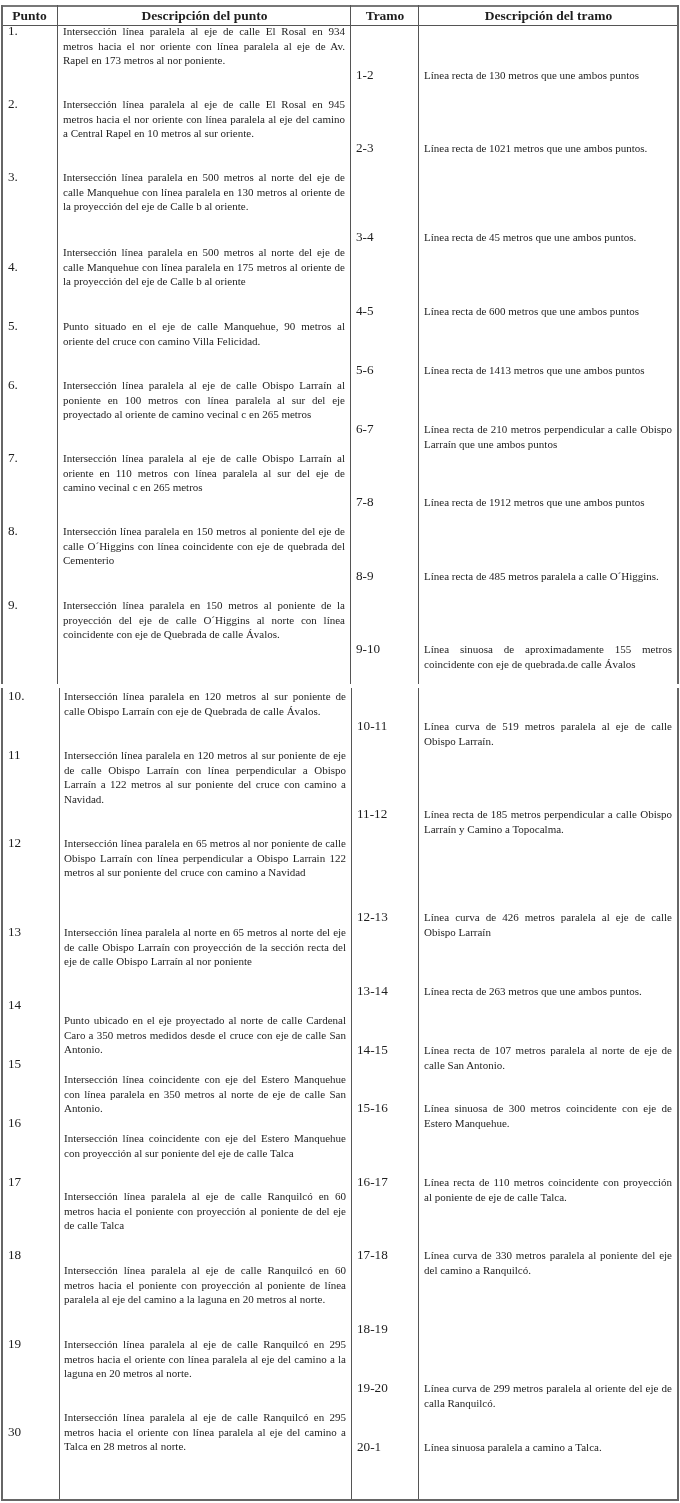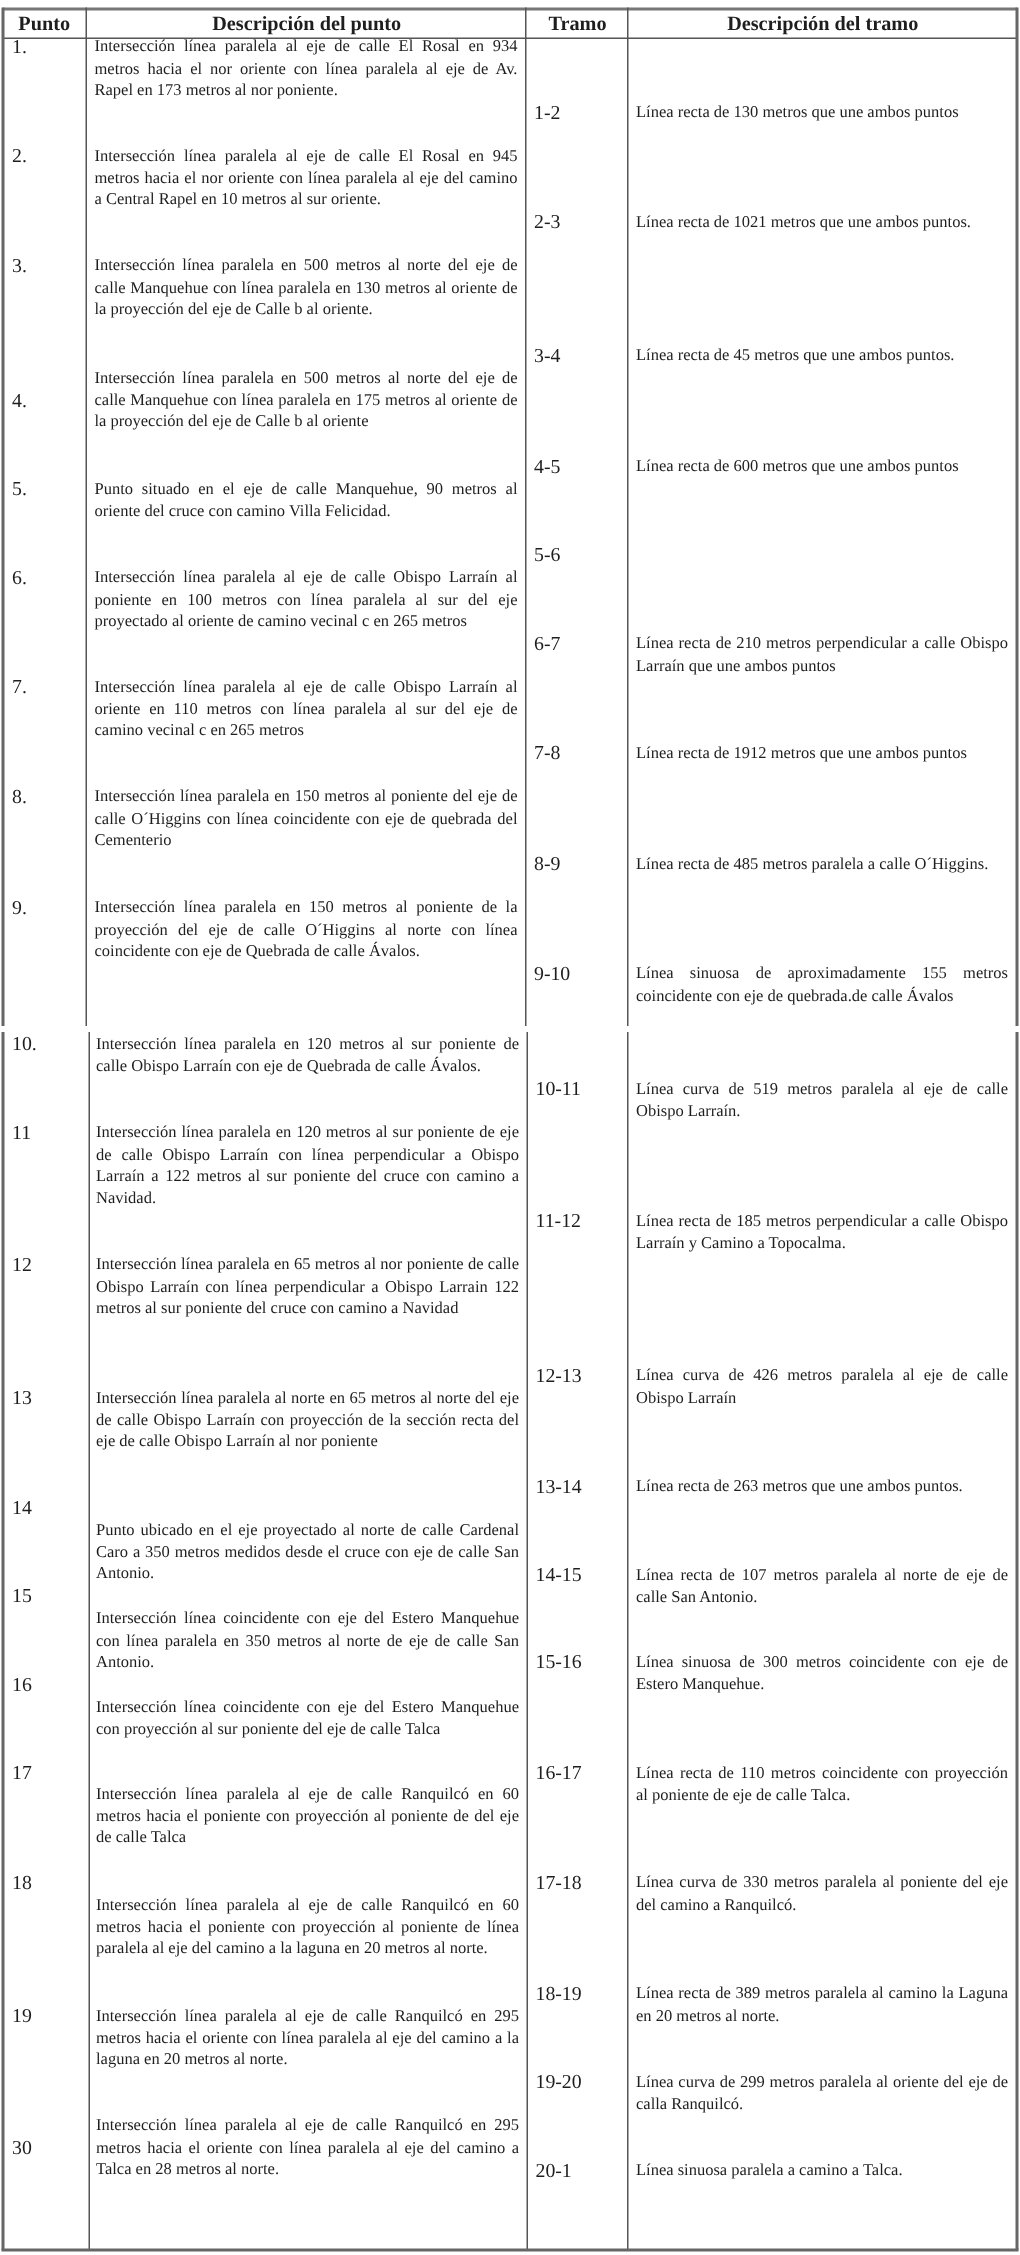--- a/index.html
+++ b/index.html
@@ -107,20 +107,21 @@
   <div class="num" style="left:356px;top:141px;">2-3</div>
   <div class="t" style="left:424px;top:141px;width:248px;">Línea recta de 1021 metros que une ambos puntos.</div>
 
   <div class="num" style="left:356px;top:230px;">3-4</div>
   <div class="t" style="left:424px;top:230px;width:248px;">Línea recta de 45 metros que une ambos puntos.</div>
 
   <div class="num" style="left:356px;top:304px;">4-5</div>
   <div class="t" style="left:424px;top:304px;width:248px;">Línea recta de 600 metros que une ambos puntos</div>
 
   <div class="num" style="left:356px;top:363px;">5-6</div>
+  <div class="t" style="left:424px;top:363px;width:248px;">Línea recta de 1413 metros que une ambos puntos</div>
 
   <div class="num" style="left:356px;top:422px;">6-7</div>
   <div class="t" style="left:424px;top:422px;width:248px;">Línea recta de 210 metros perpendicular a calle Obispo Larraín que une ambos puntos</div>
 
   <div class="num" style="left:356px;top:495px;">7-8</div>
   <div class="t" style="left:424px;top:495px;width:248px;">Línea recta de 1912 metros que une ambos puntos</div>
 
   <div class="num" style="left:356px;top:569px;">8-9</div>
   <div class="t" style="left:424px;top:569px;width:248px;">Línea recta de 485 metros paralela a calle O´Higgins.</div>
 
@@ -145,21 +146,20 @@
   <div class="num" style="left:357px;top:1101px;">15-16</div>
   <div class="t" style="left:424px;top:1101px;width:248px;">Línea sinuosa de 300 metros coincidente con eje de Estero Manquehue.</div>
 
   <div class="num" style="left:357px;top:1175px;">16-17</div>
   <div class="t" style="left:424px;top:1175px;width:248px;">Línea recta de 110  metros coincidente con proyección al poniente de eje de calle Talca.</div>
 
   <div class="num" style="left:357px;top:1248px;">17-18</div>
   <div class="t" style="left:424px;top:1248px;width:248px;">Línea curva de 330 metros paralela al poniente del eje del camino a Ranquilcó.</div>
 
   <div class="num" style="left:357px;top:1322px;">18-19</div>
-  <div class="t" style="left:424px;top:1322px;width:248px;">Línea recta de 389 metros paralela al camino la Laguna en 20 metros al norte.</div>
 
   <div class="num" style="left:357px;top:1381px;">19-20</div>
   <div class="t" style="left:424px;top:1381px;width:248px;">Línea curva de 299 metros paralela al oriente del eje de calla Ranquilcó.</div>
 
   <div class="num" style="left:357px;top:1440px;">20-1</div>
   <div class="t" style="left:424px;top:1440px;width:248px;">Línea sinuosa paralela a camino a Talca.</div>
 
 </div>
 
 </body></html>

